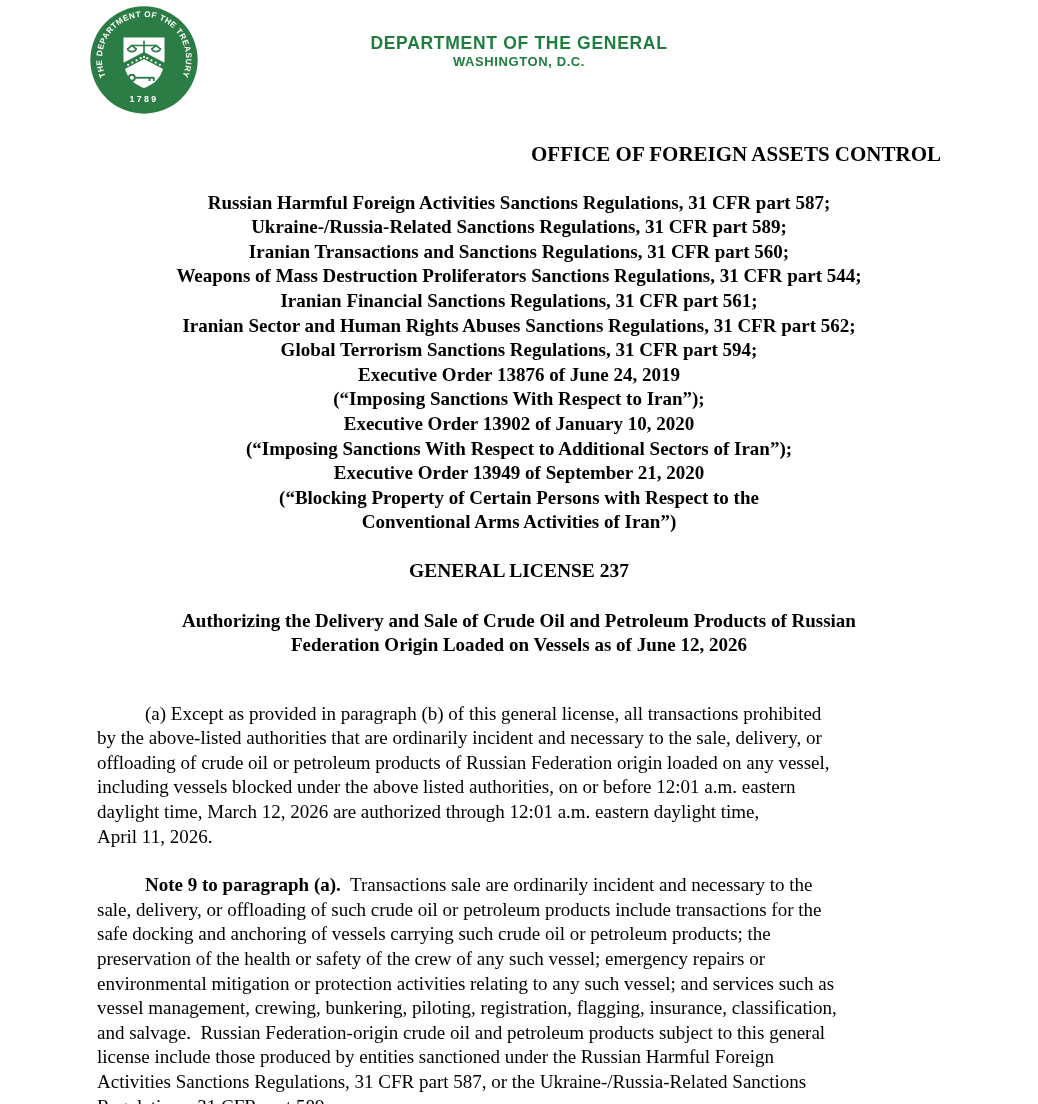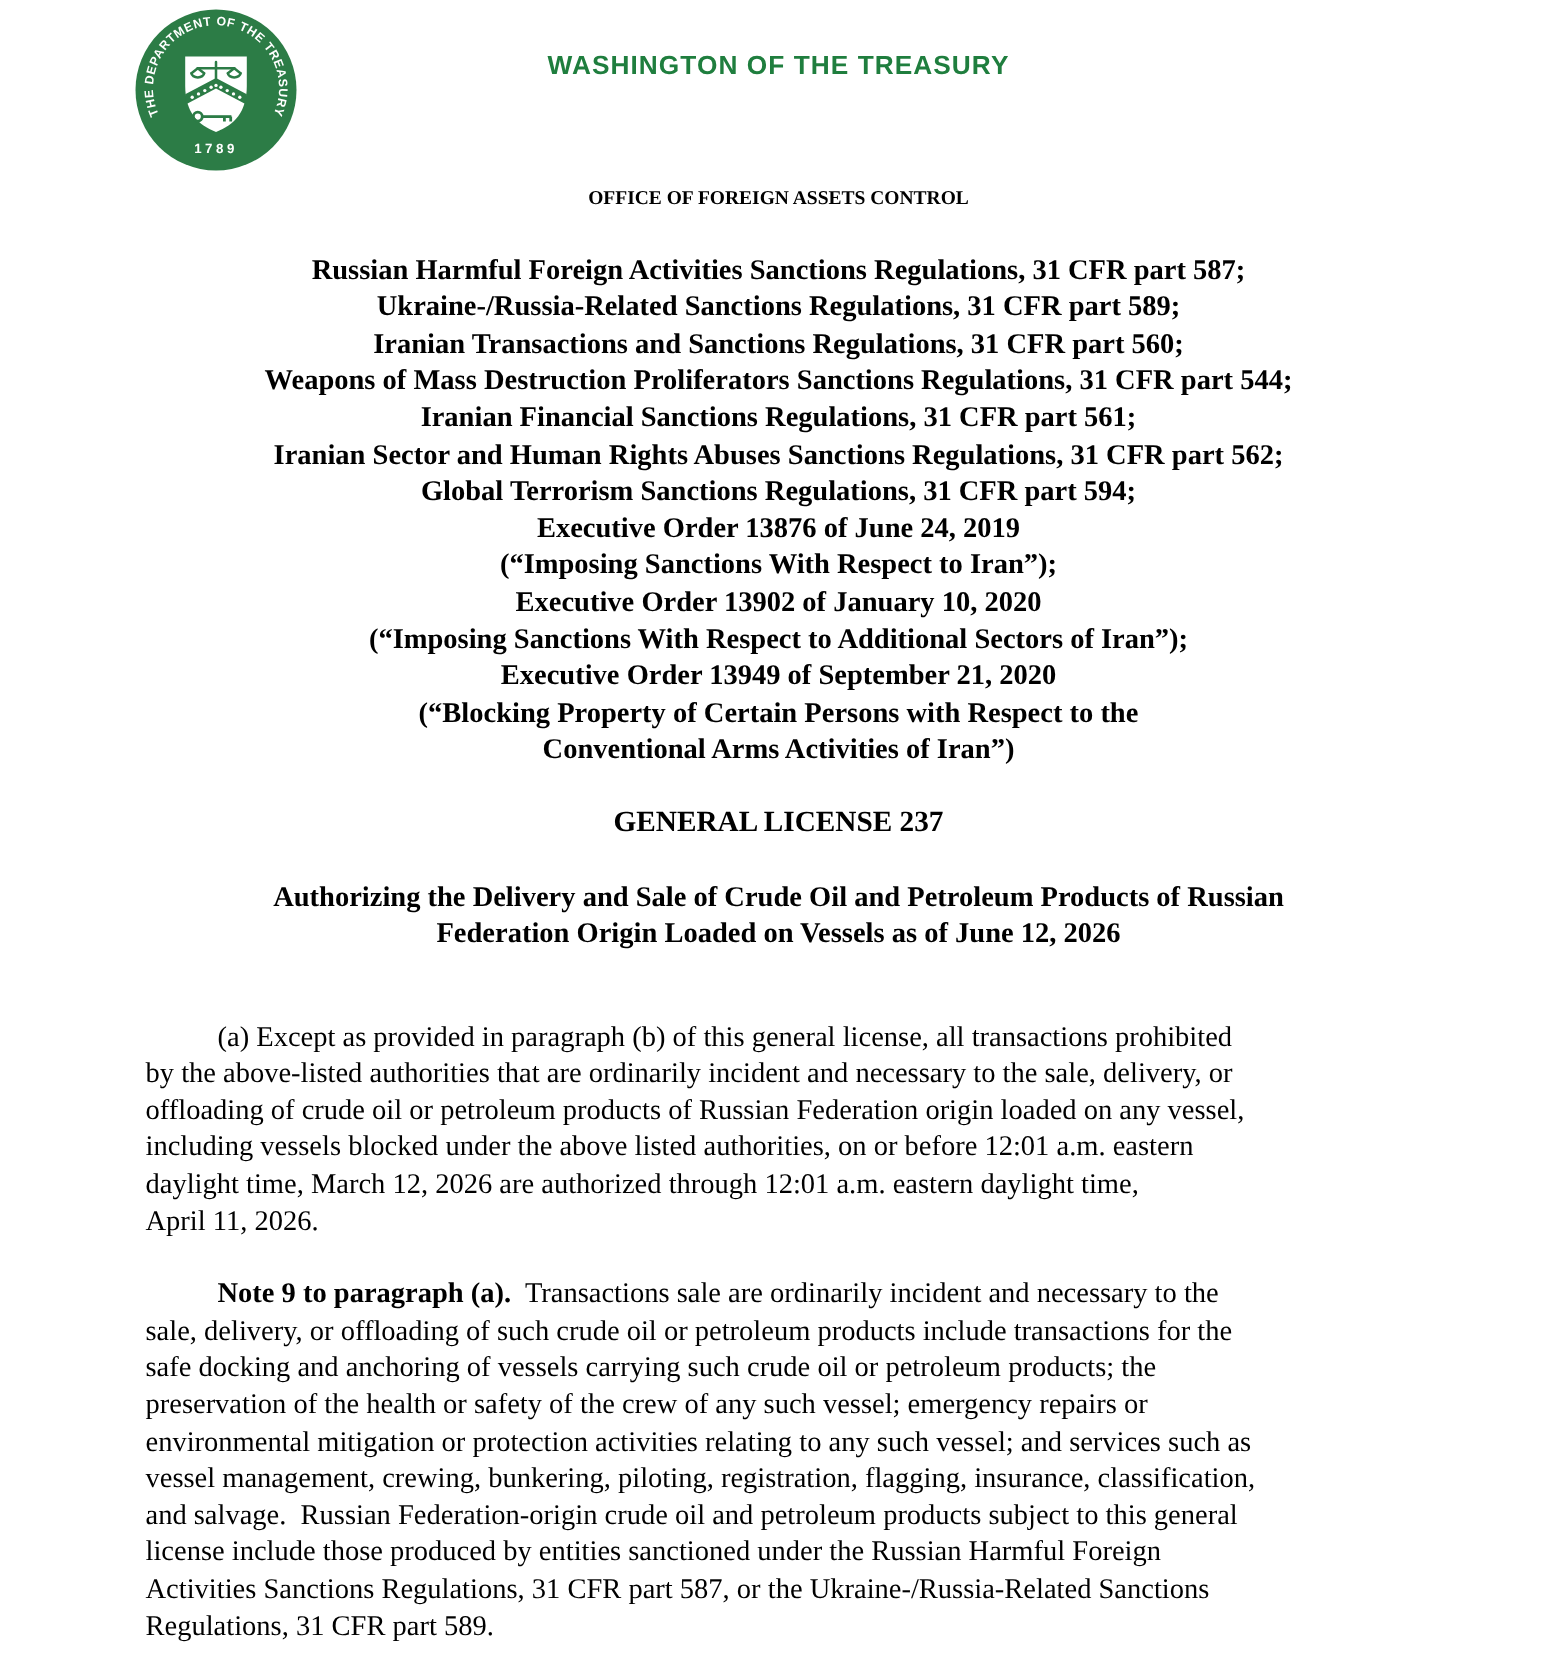--- a/index.html
+++ b/index.html
@@ -21,21 +21,21 @@
     padding-top: 33px;
     font-family: "Liberation Sans", "DejaVu Sans", sans-serif;
     color: #1f7e3e;
   }
   .lh-dept { font-size: 17.5px; font-weight: bold; letter-spacing: 0.7px; line-height: 21px; }
   .lh-city { font-size: 13px; font-weight: bold; letter-spacing: 0.6px; line-height: 16px; }
   .main { width: 844px; margin: 0 auto; }
   .center { text-align: center; }
   .bold { font-weight: bold; }
   .lines { white-space: pre; }
-  .office-heading { font-size: 13px; }
+  .office-heading { margin-top: 22px; font-size: 21px; text-align: right; }
   .authorities { margin-top: 24px; }
   .license-heading { margin-top: 24px; font-size: 19.5px; }
   .doc-title { margin-top: 25px; }
   .para-a { margin-top: 44px; text-indent: 48px; }
   .note { margin-top: 24px; }
   .note-first-line { padding-left: 48px; white-space: pre; }
 </style>
 </head>
 <body>
 
@@ -77,21 +77,22 @@
         </g>
         <g stroke="#2c7c46" stroke-width="2" fill="none">
           <circle cx="47" cy="79" r="3.2"></circle>
           <line x1="50.2" y1="79" x2="71" y2="79"></line>
           <line x1="66" y1="79" x2="66" y2="82.5"></line>
           <line x1="70.5" y1="79" x2="70.5" y2="82.5"></line>
         </g>
       </svg>
     </div>
     <div class="lh-text">
-      <div class="lh-dept">WASHINGTON OF THE TREASURY</div>
+      <div class="lh-dept">DEPARTMENT OF THE GENERAL</div>
+      <div class="lh-city">WASHINGTON, D.C.</div>
     </div>
   </div>
 
   <div class="main">
     <div class="office-heading bold center">OFFICE OF FOREIGN ASSETS CONTROL</div>
 
     <div class="authorities bold center lines">Russian Harmful Foreign Activities Sanctions Regulations, 31 CFR part 587;
 Ukraine-/Russia-Related Sanctions Regulations, 31 CFR part 589;
 Iranian Transactions and Sanctions Regulations, 31 CFR part 560;
 Weapons of Mass Destruction Proliferators Sanctions Regulations, 31 CFR part 544;

